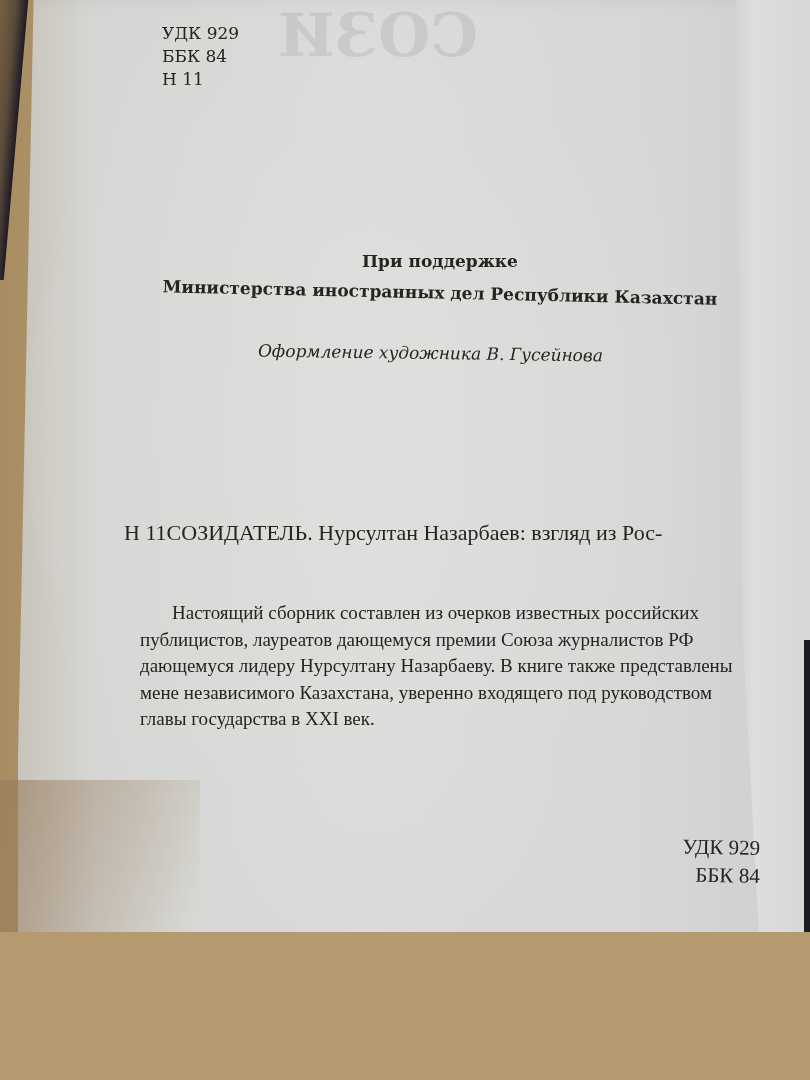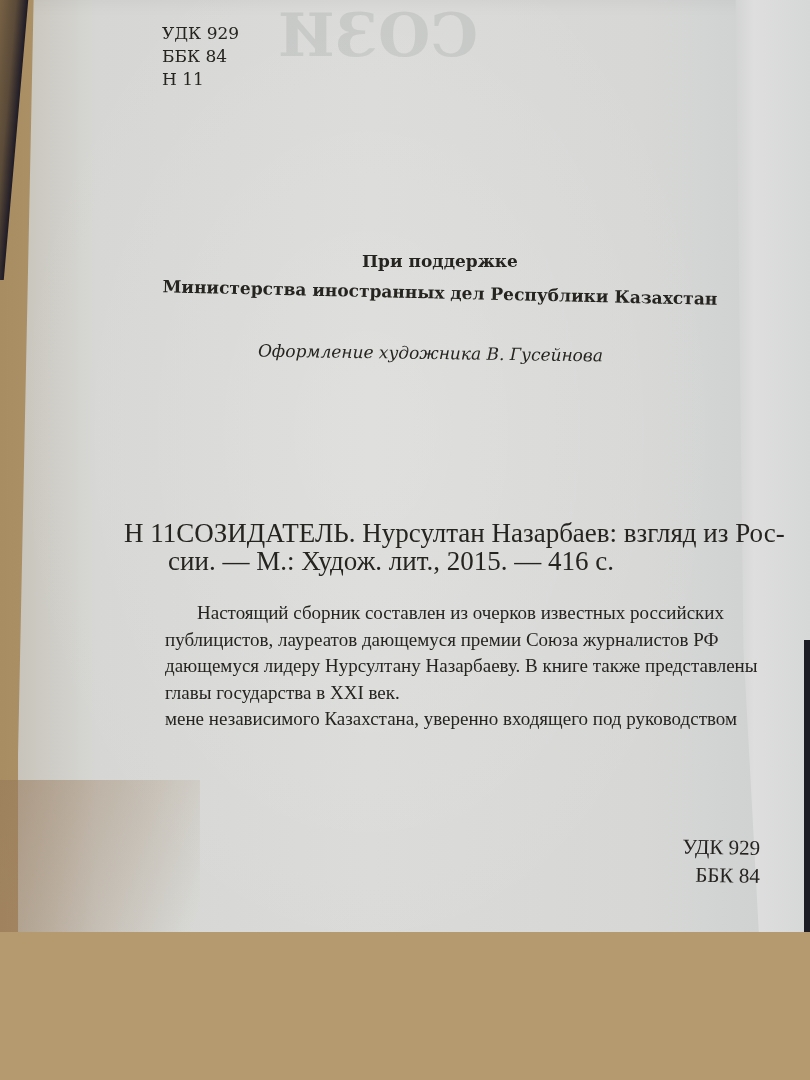--- a/index.html
+++ b/index.html
@@ -90,28 +90,27 @@
     left: 150px; top: 222px; width: 580px; text-align: center;
     font-weight: bold; font-size: 17px; line-height: 25px; margin-top: 27px;
   }
   .support .l2 { display: block; transform: rotate(1.3deg); transform-origin: left center; }
   .designer {
     left: 258px; top: 343px; font-style: italic; font-size: 17px;
     transform: rotate(0.8deg);
   }
   .biblio {
     left: 124px; top: 519px; width: 620px;
-    font-family: "Liberation Serif", serif; font-size: 27px; line-height: 28px;
+    font-family: "Liberation Serif", serif; font-size: 22px; line-height: 28px;
   }
   .biblio .line2 { padding-left: 44px; display: block; }
   .abstract {
     left: 140px; top: 600px; width: 620px;
     font-family: "Liberation Serif", serif; font-size: 19px; line-height: 26.5px;
     white-space: normal;
-    margin-left: 25px;
   }
   .abstract .ln { display: block; white-space: nowrap; }
   .abstract .ln.first { padding-left: 32px; }
   .udk-bottom {
     left: 658px; top: 833px; text-align: right; width: 102px;
     font-family: "Liberation Serif", serif; font-size: 21px; line-height: 28px;
     transform: rotate(1deg);
   }
   .isbn {
     left: 90px; top: 963px;
@@ -140,29 +139,28 @@
 
   <div class="txt support">
     <div>При поддержке</div>
     <div class="l2">Министерства иностранных дел Республики Казахстан</div>
   </div>
 
   <div class="txt designer">Оформление художника В. Гусейнова</div>
 
   <div class="txt biblio">
     <span>Н 11</span><span>СОЗИДАТЕЛЬ. Нурсултан Назарбаев: взгляд из Рос-</span>
-    <span class="line2">сии. — М.: Худож. лит., 2015. — 416 с.</span>
   </div>
 
   <div class="txt abstract">
     <span class="ln first">Настоящий сборник составлен из очерков известных российских</span>
     <span class="ln">публицистов, лауреатов дающемуся премии Союза журналистов РФ</span>
     <span class="ln">дающемуся лидеру Нурсултану Назарбаеву. В книге также представлены</span>
+    <span class="ln">мене независимого Казахстана, уверенно входящего под руководством</span>
     <span class="ln">главы государства в XXI век.</span>
-    <span class="ln">мене независимого Казахстана, уверенно входящего под руководством</span>
   </div>
 
   <div class="txt udk-bottom">
     <div>УДК 929</div>
     <div>ББК 84</div>
   </div>
 
   <div class="txt isbn">ISBN 978-5-280-03710-6</div>
 </div>
 

